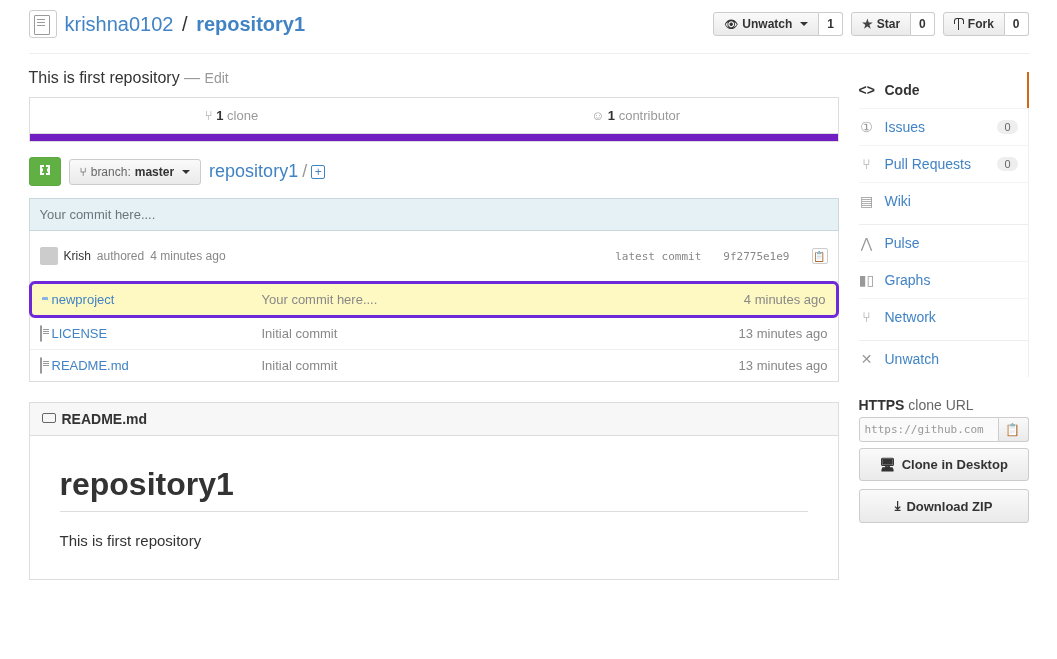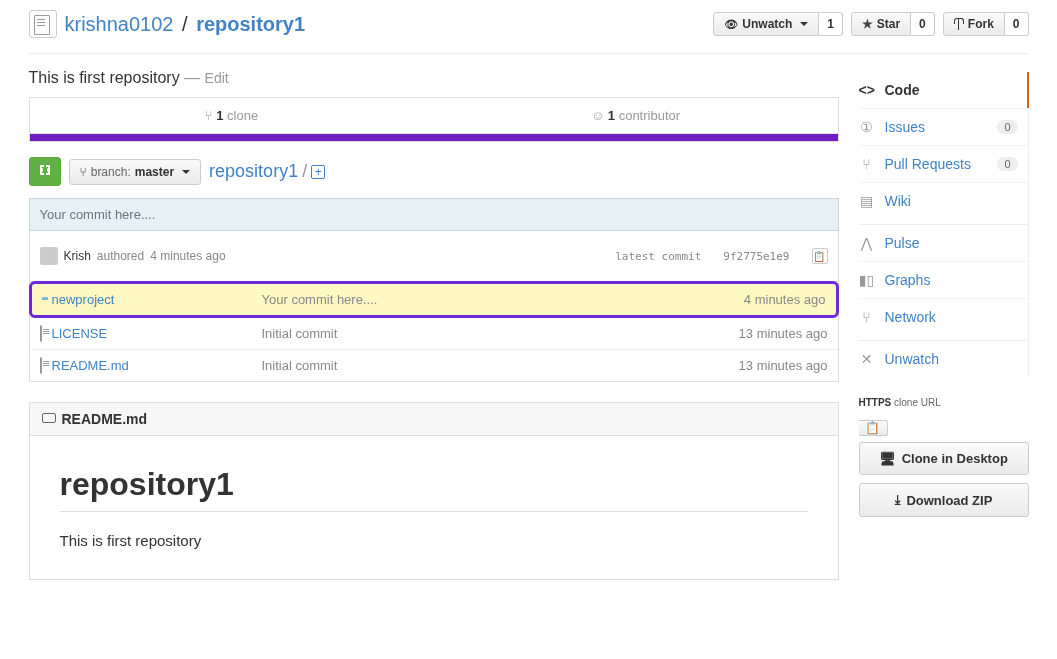--- a/index.html
+++ b/index.html
@@ -71,21 +71,21 @@
 .main-col { flex: 1; }
 .sidebar { width: 170px; padding-top: 18px; }
 .side-nav { border-right: 1px solid #eee; margin-bottom: 20px; }
 .side-item { display: flex; align-items: center; padding: 10px 10px 10px 0; font-size: 14px; color: #4183c4; gap: 10px; position: relative; border-top:1px solid #f3f3f3;}
 .side-item:first-child{border-top:none;}
 .side-item.active { color: #333; font-weight: bold; border-right: 2px solid #d26911; margin-right: -1px; }
 .side-item .side-icon { width: 16px; text-align: center; color: #999; font-size: 14px; }
 .side-item.active .side-icon{color:#333;}
 .side-count { background: #eee; border-radius: 8px; padding: 1px 7px; font-size: 11px; color: #666; margin-left: auto; }
 .clone-section { margin-top: 10px; }
-.clone-label { font-size: 10px; color: #666; margin-bottom: 12px; }
+.clone-label { font-size: 14px; color: #666; margin-bottom: 4px; }
 .clone-label strong { color: #333; }
 .clone-url-group { display: flex; margin-bottom: 6px; }
 .clone-url { flex: 1; border: 1px solid #ccc; padding: 5px; font-family: monospace; font-size: 11px; background: #fafafa; color: #999; border-radius: 3px 0 0 3px; min-width: 0; }
 .copy-btn { border: 1px solid #ccc; border-left: none; background: linear-gradient(#fafafa,#eaeaea); padding: 0 7px; border-radius: 0 3px 3px 0; cursor: pointer; font-size: 12px;}
 .clone-help { font-size: 11px; color: #666; line-height: 1.5; margin-bottom: 10px; }
 .clone-help a { color: #4183c4; }
 .help-icon{ display:inline-block; width:11px; height:11px; border:1px solid #888; border-radius:50%; font-size:8px; text-align:center; line-height:11px; color:#666;}
 .big-btn { display: flex; align-items:center; justify-content:center; gap:6px; width: 100%; background: linear-gradient(#fafafa, #eaeaea); border: 1px solid #ccc; border-radius: 3px; padding: 8px; font-size: 13px; font-weight: bold; color: #333; margin-bottom: 8px; cursor: pointer; }
 .topline{ border-top:1px solid #eee; margin-top:5px;}
 </style>
@@ -240,20 +240,21 @@
           </div>
         <div class="side-item topline">
             <span class="side-icon">✕</span>
             <span>Unwatch</span>
           </div>
       </div>
 
       <div class="clone-section">
         <div class="clone-label"><strong>HTTPS</strong> <span>clone URL</span></div>
         <div class="clone-url-group">
+          <input class="clone-url" readonly="" value="https://github.com" style="">
           <button class="copy-btn">📋</button>
         </div>
         <button class="big-btn">
             <span>🖥</span>
             <span>Clone in Desktop</span>
           </button>
         <button class="big-btn">
             <span>⤓</span>
             <span>Download ZIP</span>
           </button>

